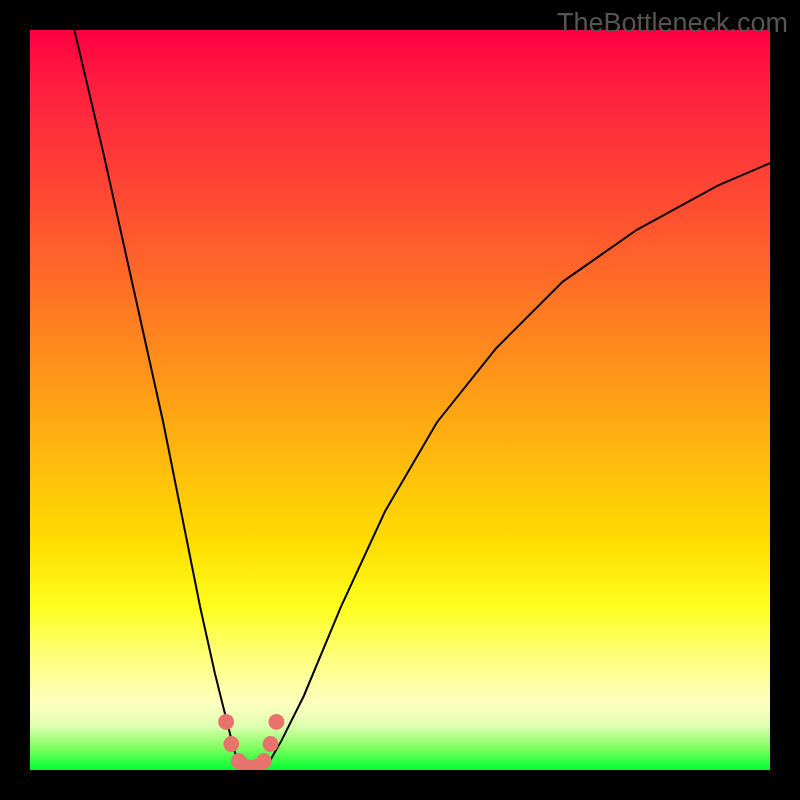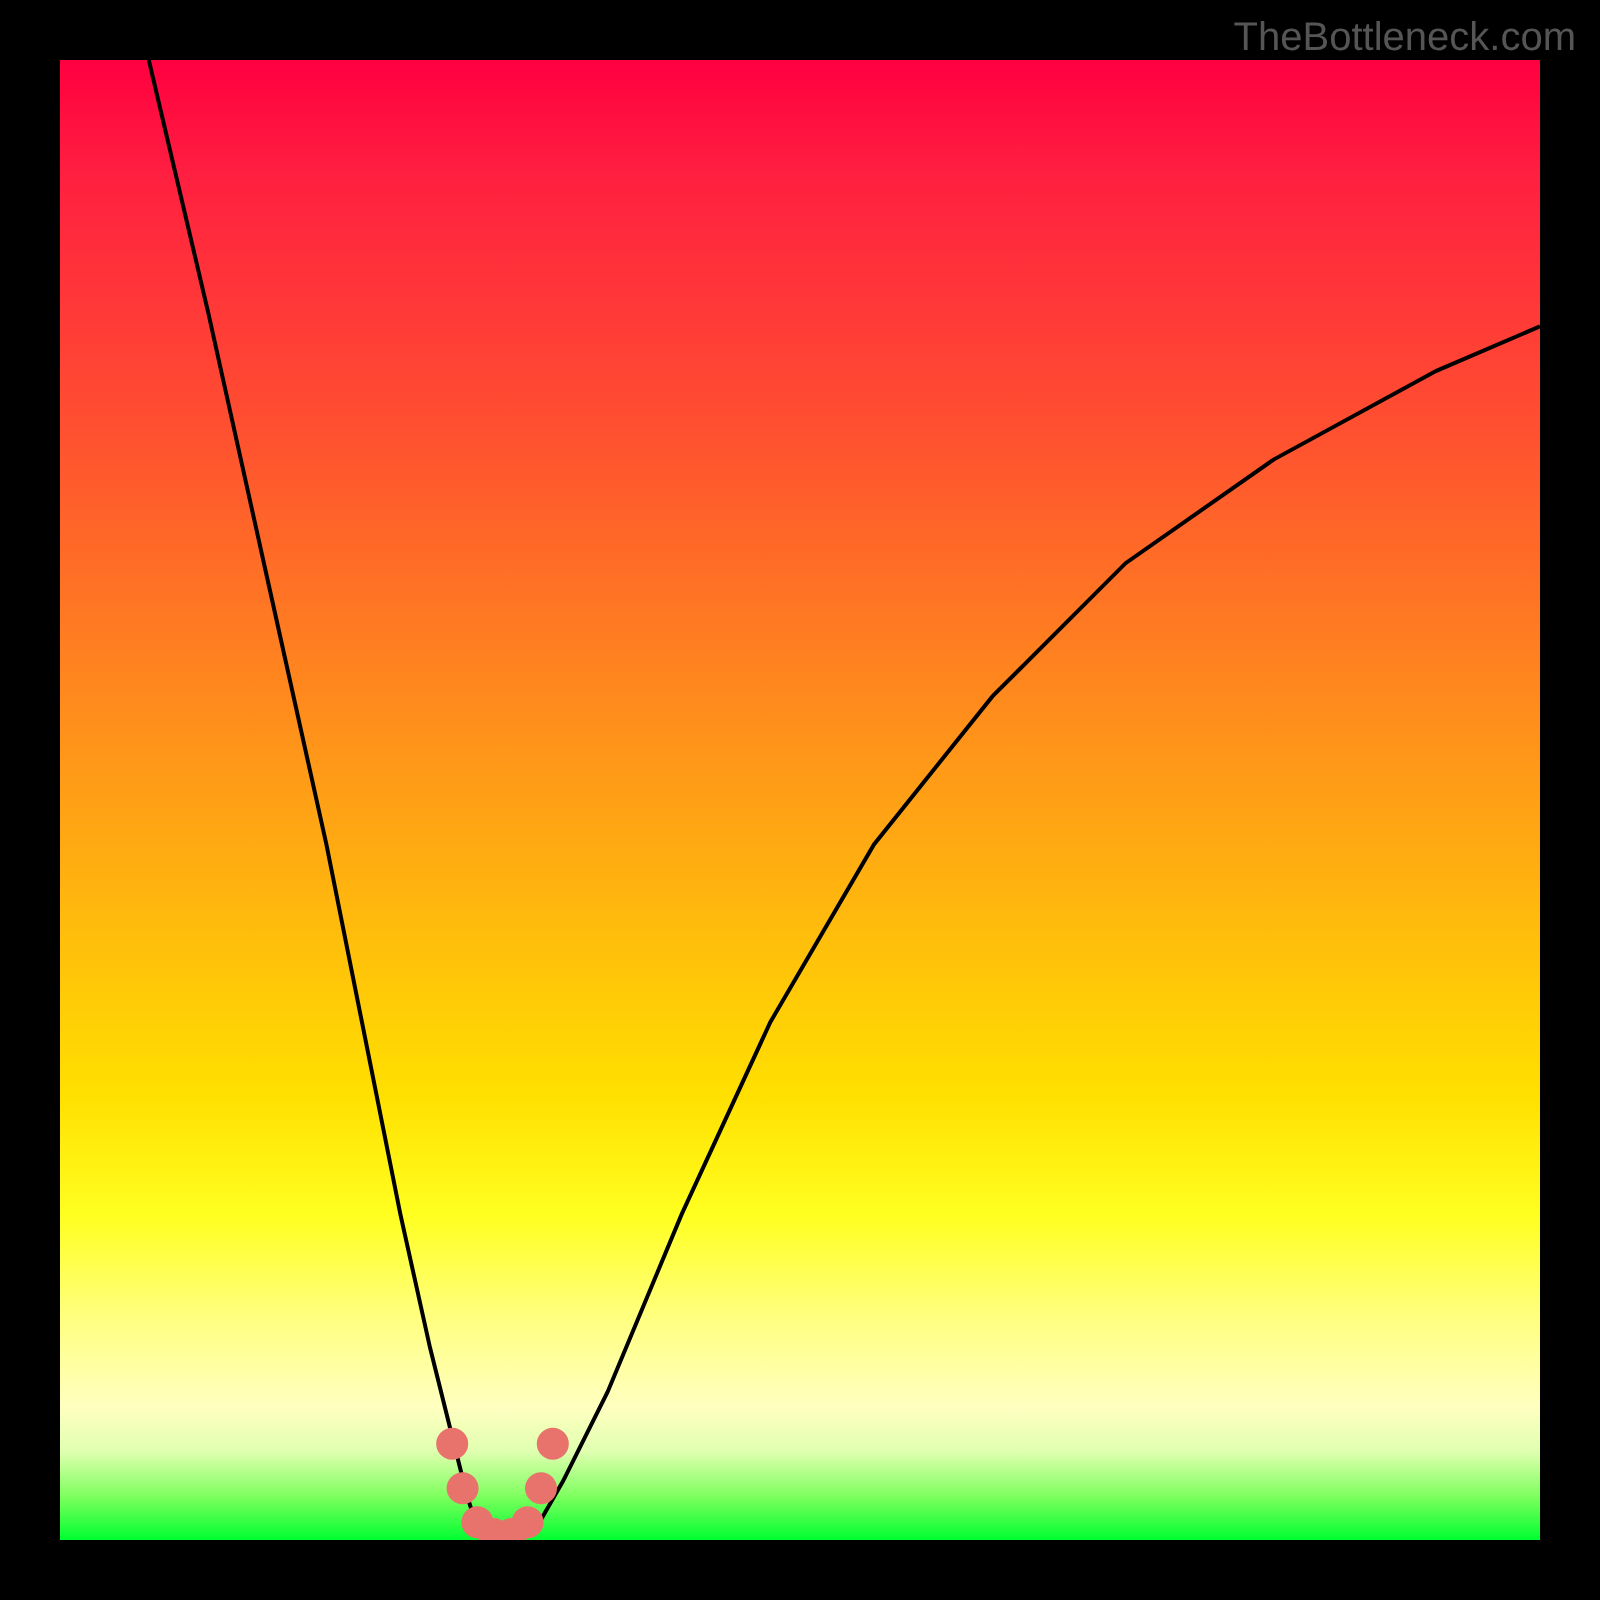--- a/index.html
+++ b/index.html
@@ -1,17 +1,17 @@
 <!DOCTYPE html>
 <html><head>
   <meta charset="utf-8">
   <style>
     * { margin: 0; padding: 0; box-sizing: border-box; }
     body { width: 800px; height: 800px; background: #000; position: relative; font-family: Arial, sans-serif; }
-    .watermark { position: absolute; top: 8px; right: 12px; color: #555; font-size: 20px; font-weight: 500; z-index: 10; }
+    .watermark { position: absolute; top: 8px; right: 12px; color: #555; font-size: 27px; font-weight: 500; z-index: 10; }
     .plot-area { position: absolute; top: 30px; left: 30px; width: 740px; height: 740px; background: linear-gradient(to bottom, #ff0040 0%, #ff2040 8%, #ff5030 25%, #ff8020 40%, #ffb010 55%, #ffe000 70%, #ffff20 78%, #ffff80 85%, #ffffc0 91%, #e0ffb0 94%, #80ff60 97%, #00ff30 100%); }
     svg.curves { position: absolute; top: 0; left: 0; width: 100%; height: 100%; }
     .curve { stroke: #000; stroke-width: 2; fill: none; }
     .marker { fill: #e8736d; }
   </style>
 </head>
 <body>
 
 <div class="watermark">TheBottleneck.com</div>
 

